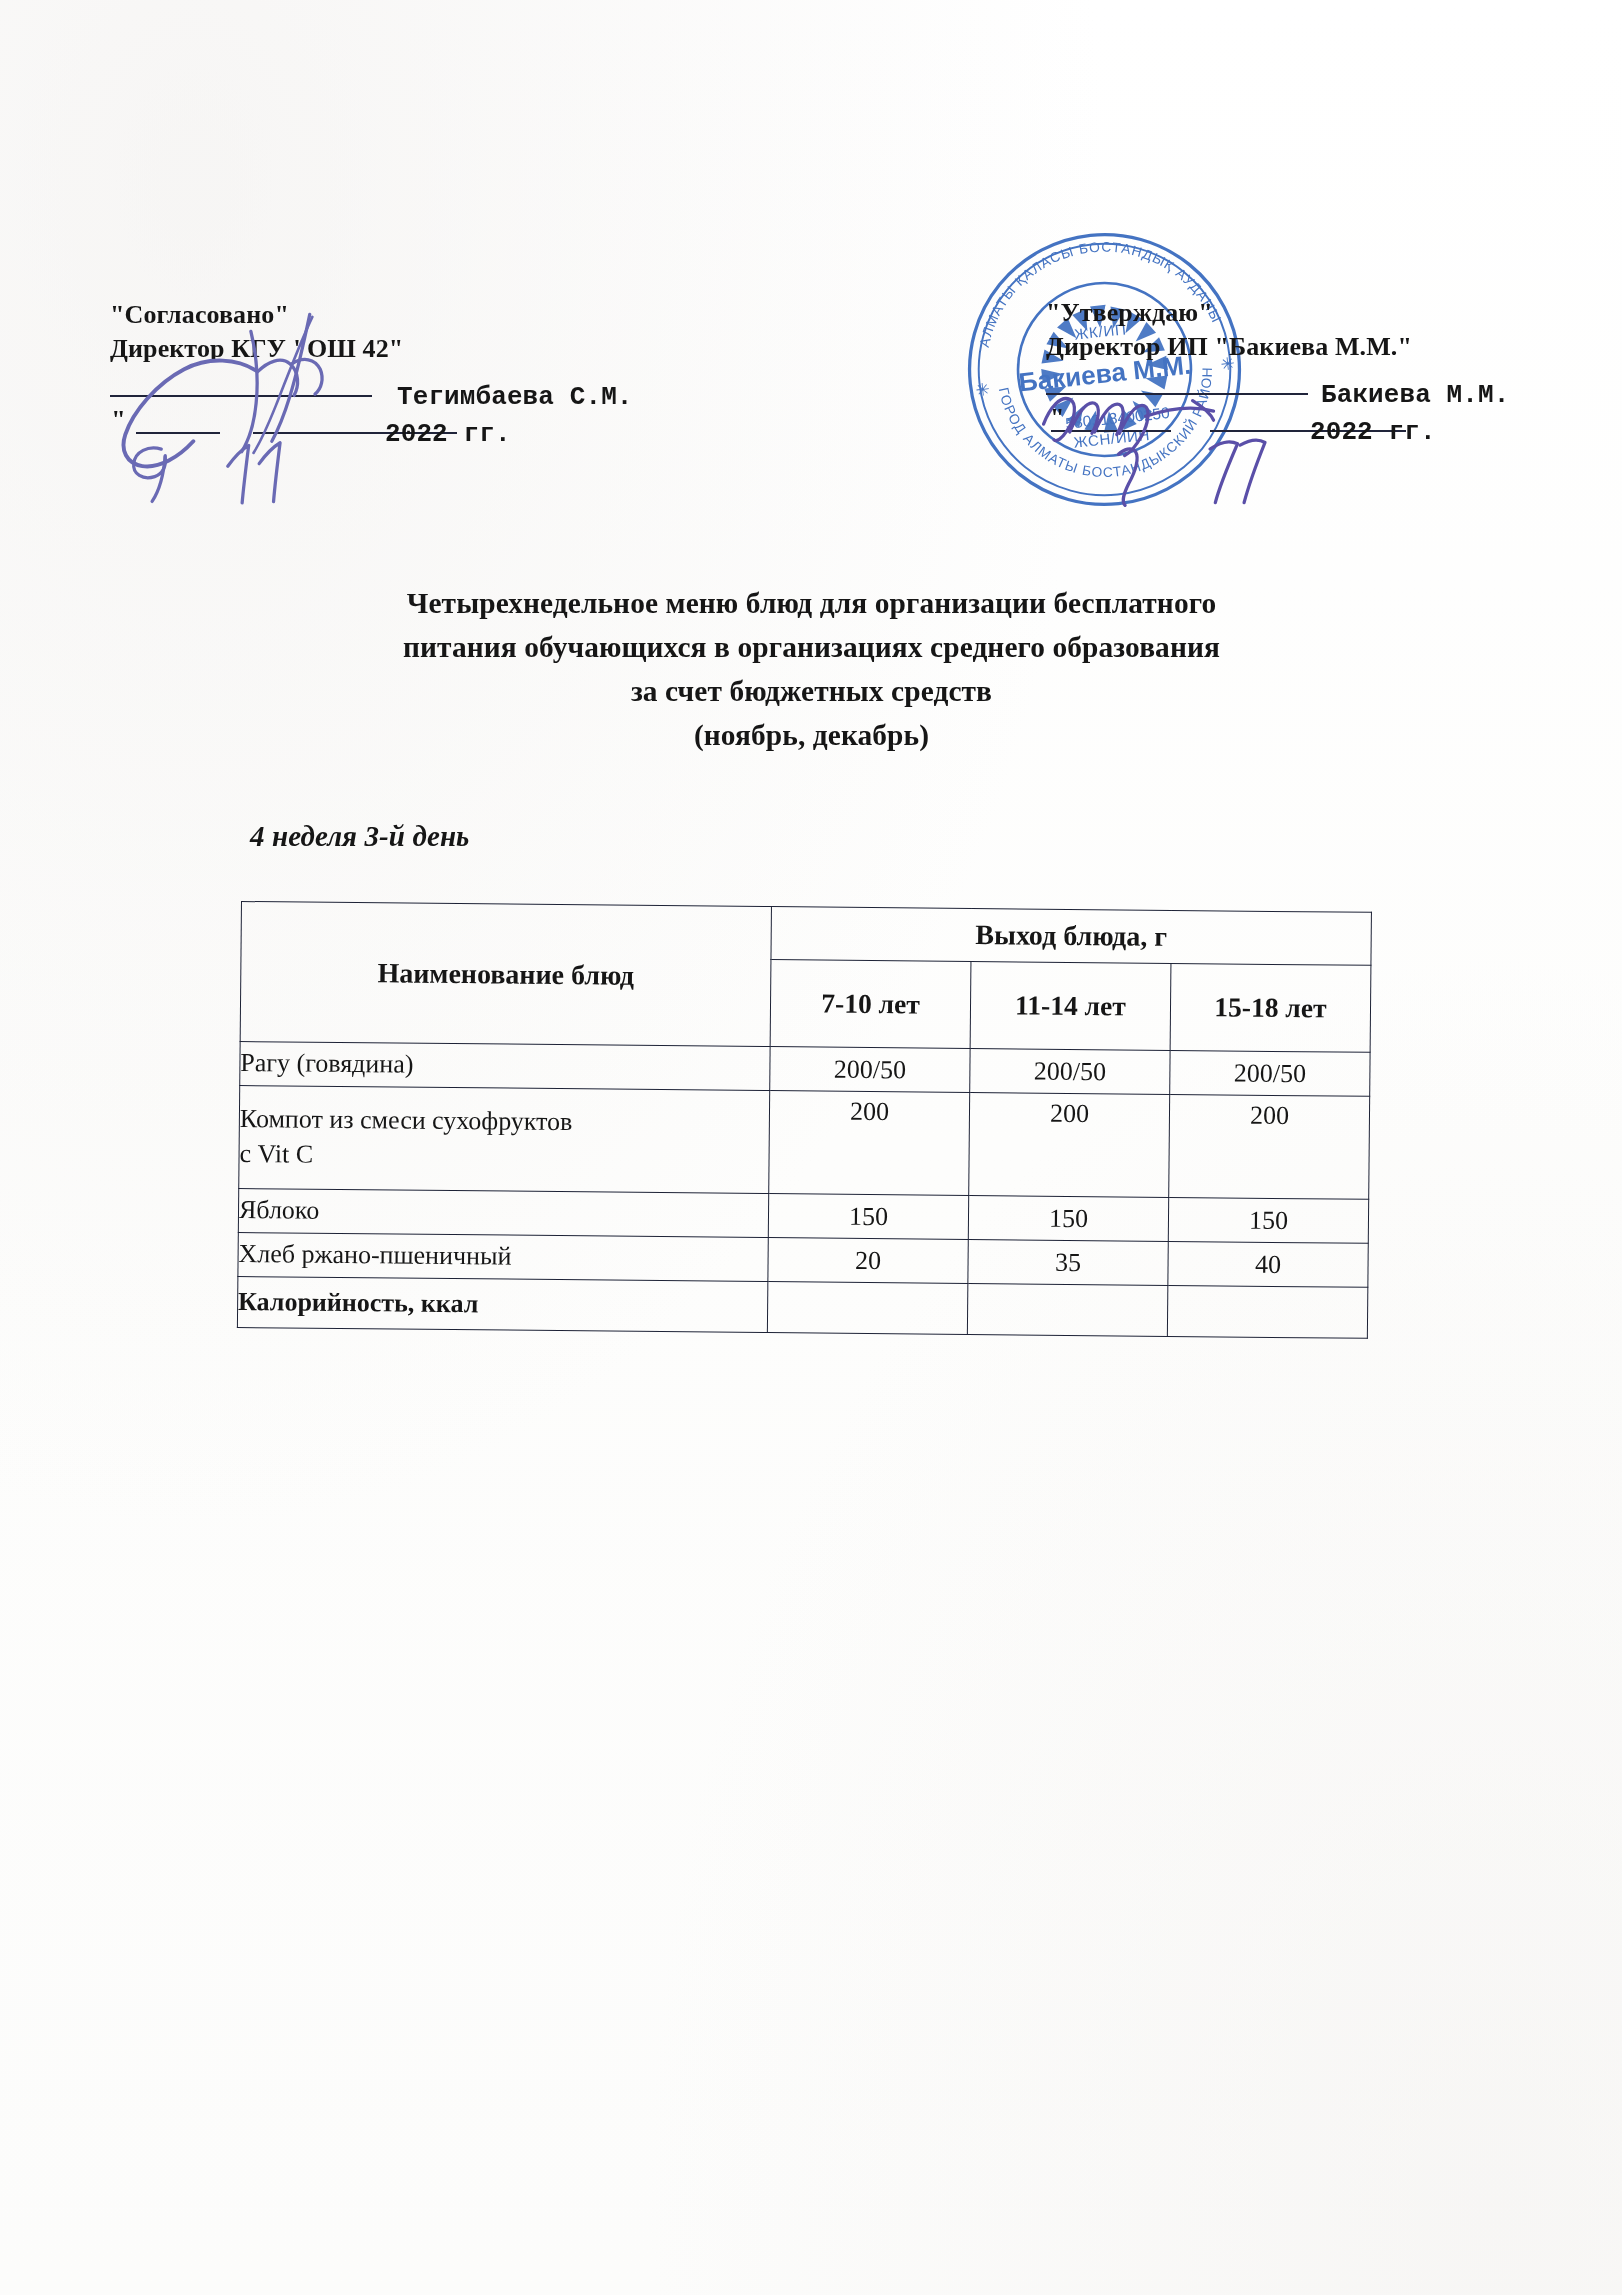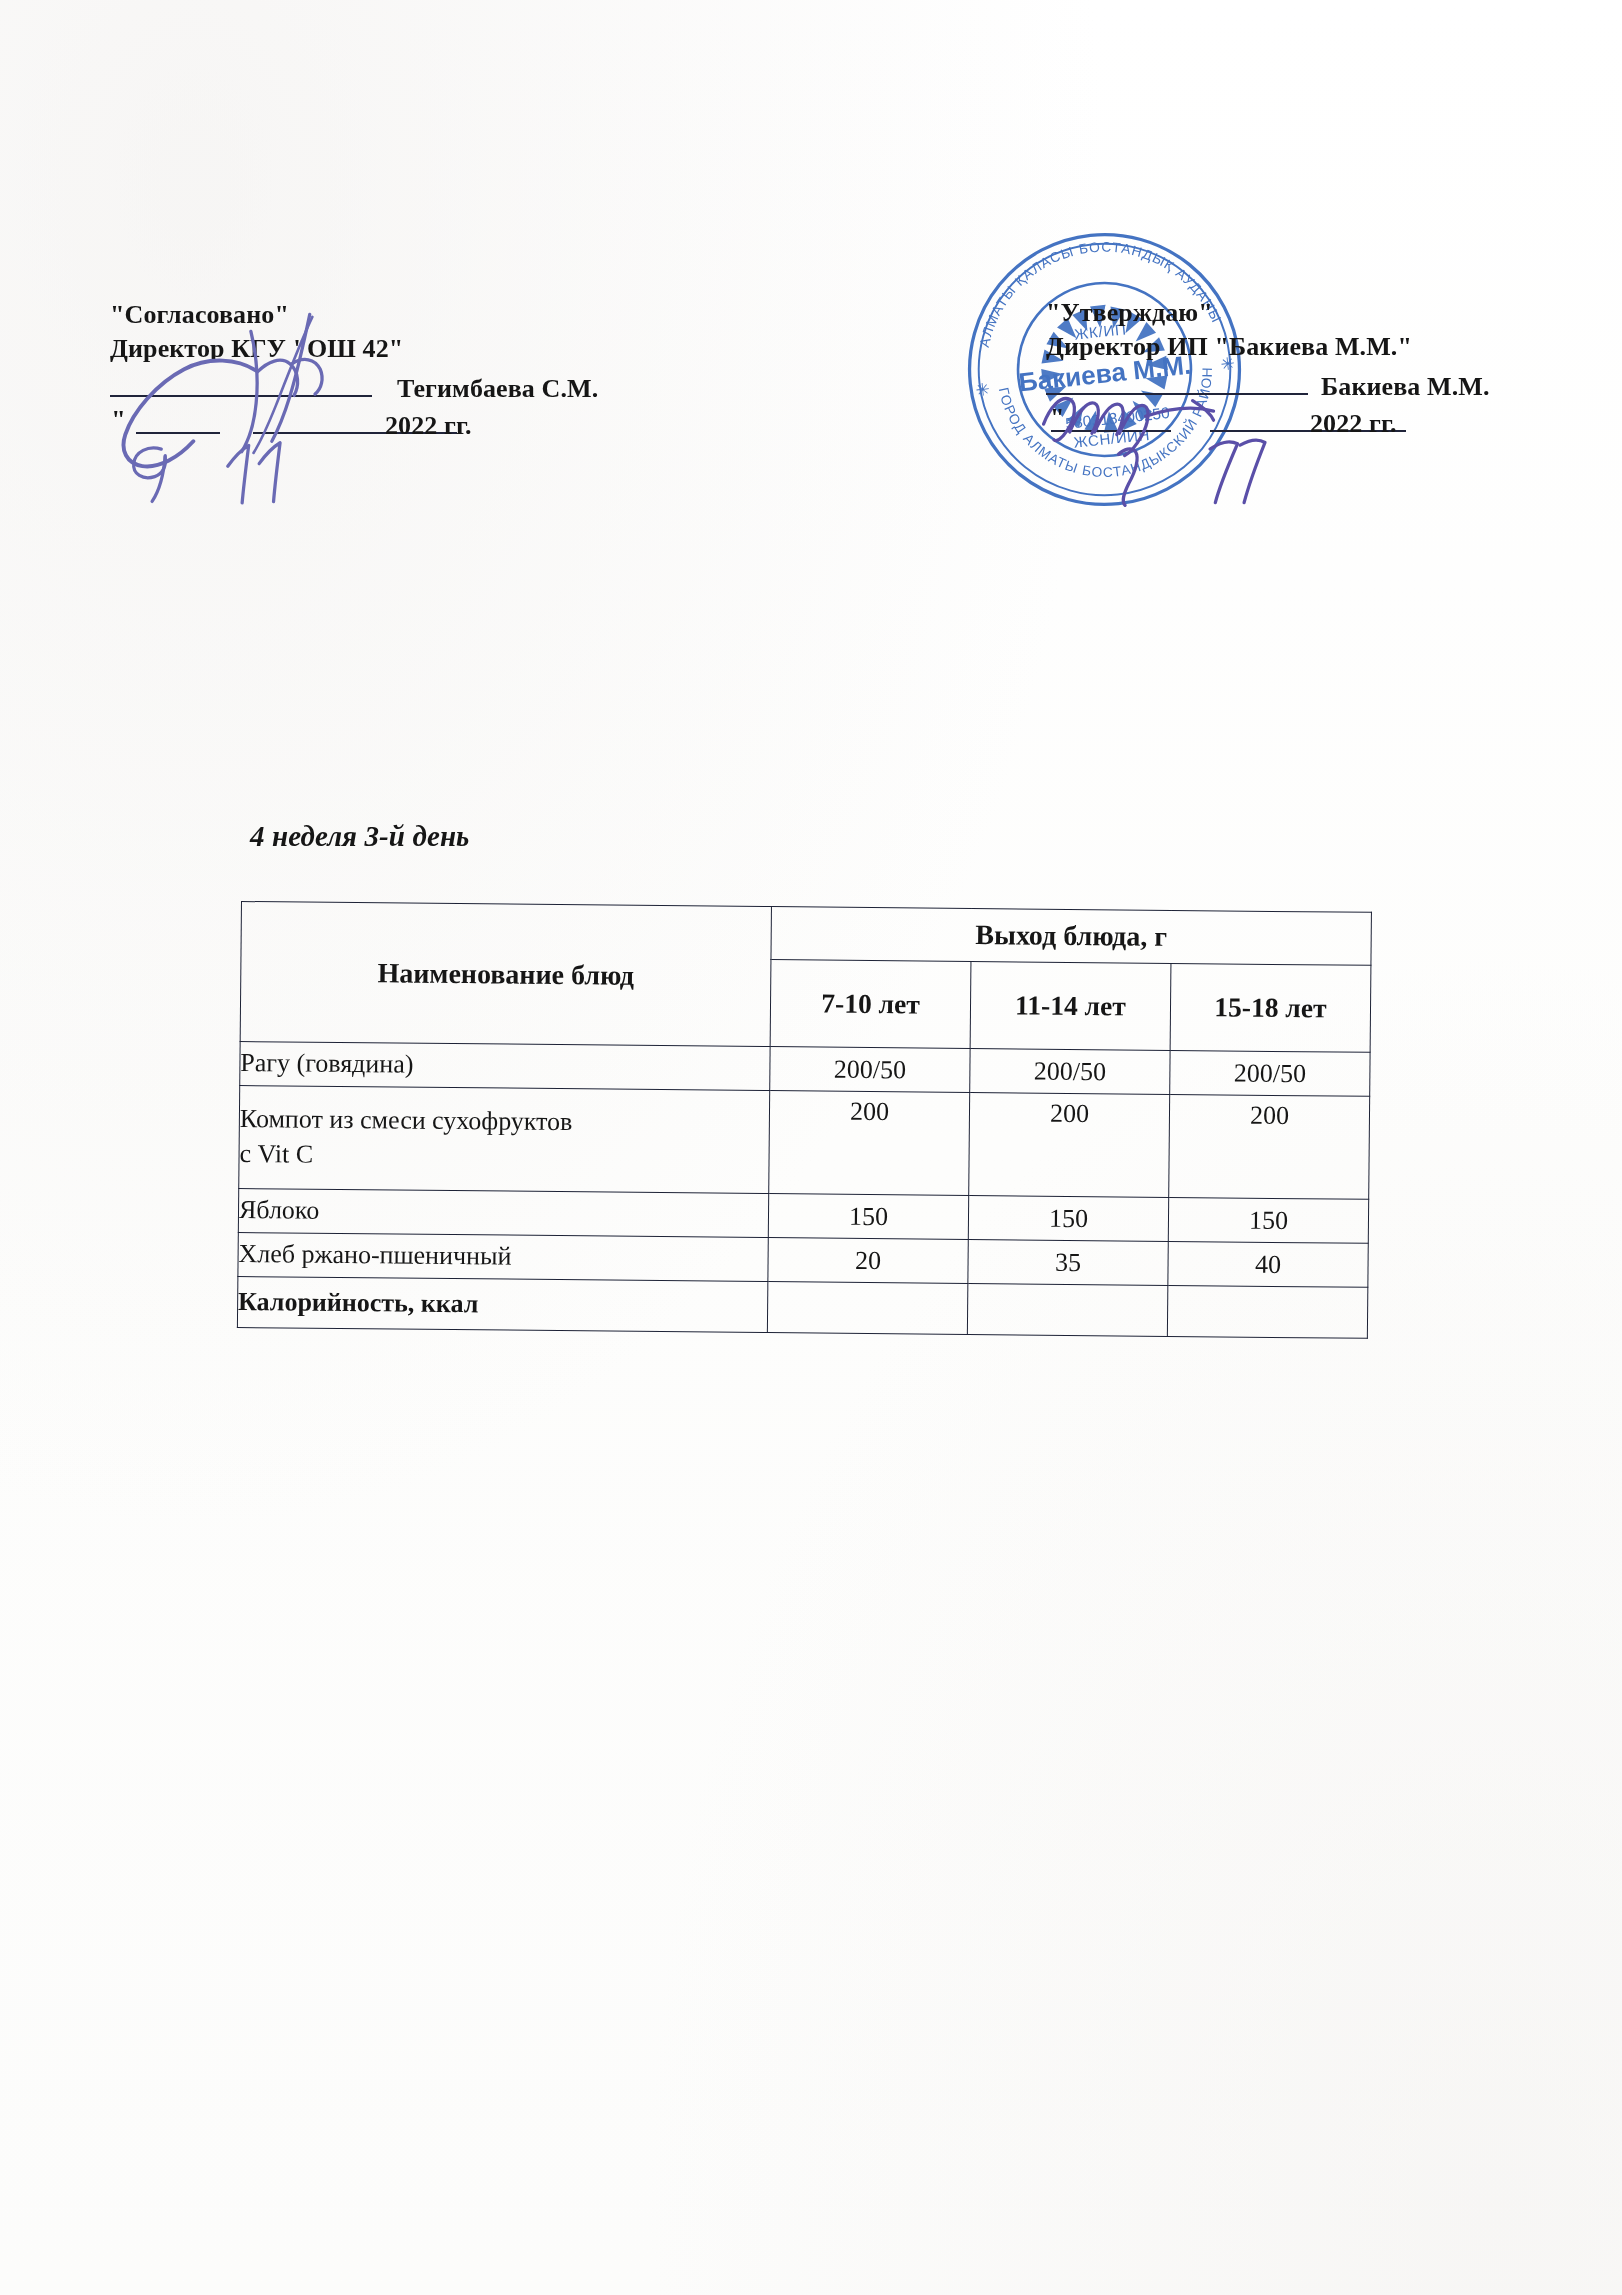--- a/index.html
+++ b/index.html
@@ -50,22 +50,23 @@
     height: 37px;
   }
   .sig-rule {
     position: absolute;
     height: 0;
     border-top: 2px solid #20243a;
     top: 29px;
   }
   .sig-name {
     position: absolute;
-    top: 6px;
+    top: 15px;
     white-space: nowrap;
+    font-family: Liberation Mono, monospace;
   }
 
   
   .rule-l1 { left: 0px;   width: 262px; }
   .rule-l2 { left: 26px;  width: 84px; }
   .rule-l3 { left: 143px; width: 204px; }
   .name-l1 { left: 287px; }
   .name-l2 { left: 275px; }
   .quote-l { position: absolute; left: 1.3px; top: 0; }
 
@@ -339,20 +340,26 @@
   <div class="ink" style="left:1112px; top:437px;">
     <svg width="170" height="79" viewBox="0 0 260 120">
       <g fill="none" stroke="#5a4fa8" stroke-linecap="round" stroke-linejoin="round" stroke-width="5">
         <path d="M10 26 C18 18, 30 14, 36 22 C42 32, 36 52, 26 70 C18 86, 14 98, 20 104"></path>
         <path d="M150 18 C164 8, 180 4, 192 10 C180 38, 166 70, 158 100"></path>
         <path d="M196 12 C210 4, 224 2, 234 8 C222 38, 210 70, 202 100"></path>
       </g>
     </svg>
   </div>
 
+  <div class="doc-title">
+    <span class="tl">Четырехнедельное меню блюд для организации бесплатного</span>
+    <span class="tl">питания обучающихся в организациях среднего образования</span>
+    <span class="tl">за счет бюджетных средств</span>
+    <span class="tl">(ноябрь, декабрь)</span>
+  </div>
 
   <div class="day-label">4 неделя 3-й день</div>
 
   <div class="menu-table-wrap">
     <table class="menu">
       <colgroup>
         <col class="c-name">
           <col class="c-age">
           <col class="c-age">
           <col class="c-age">

